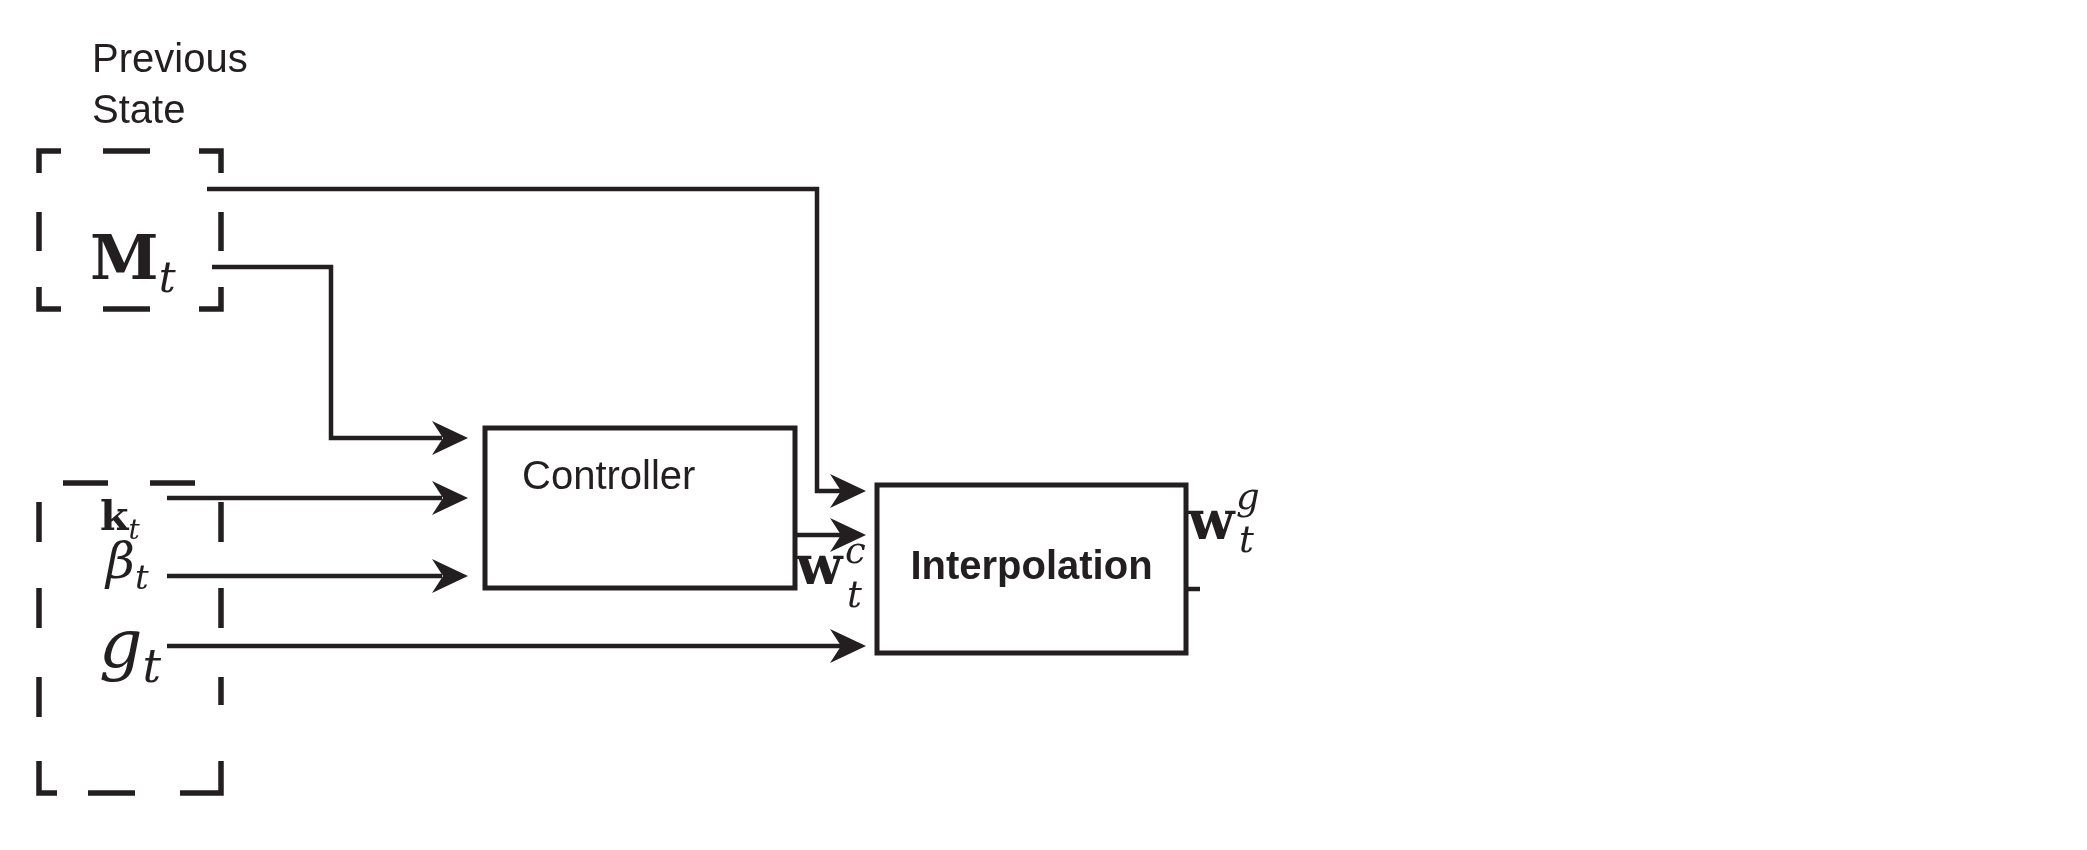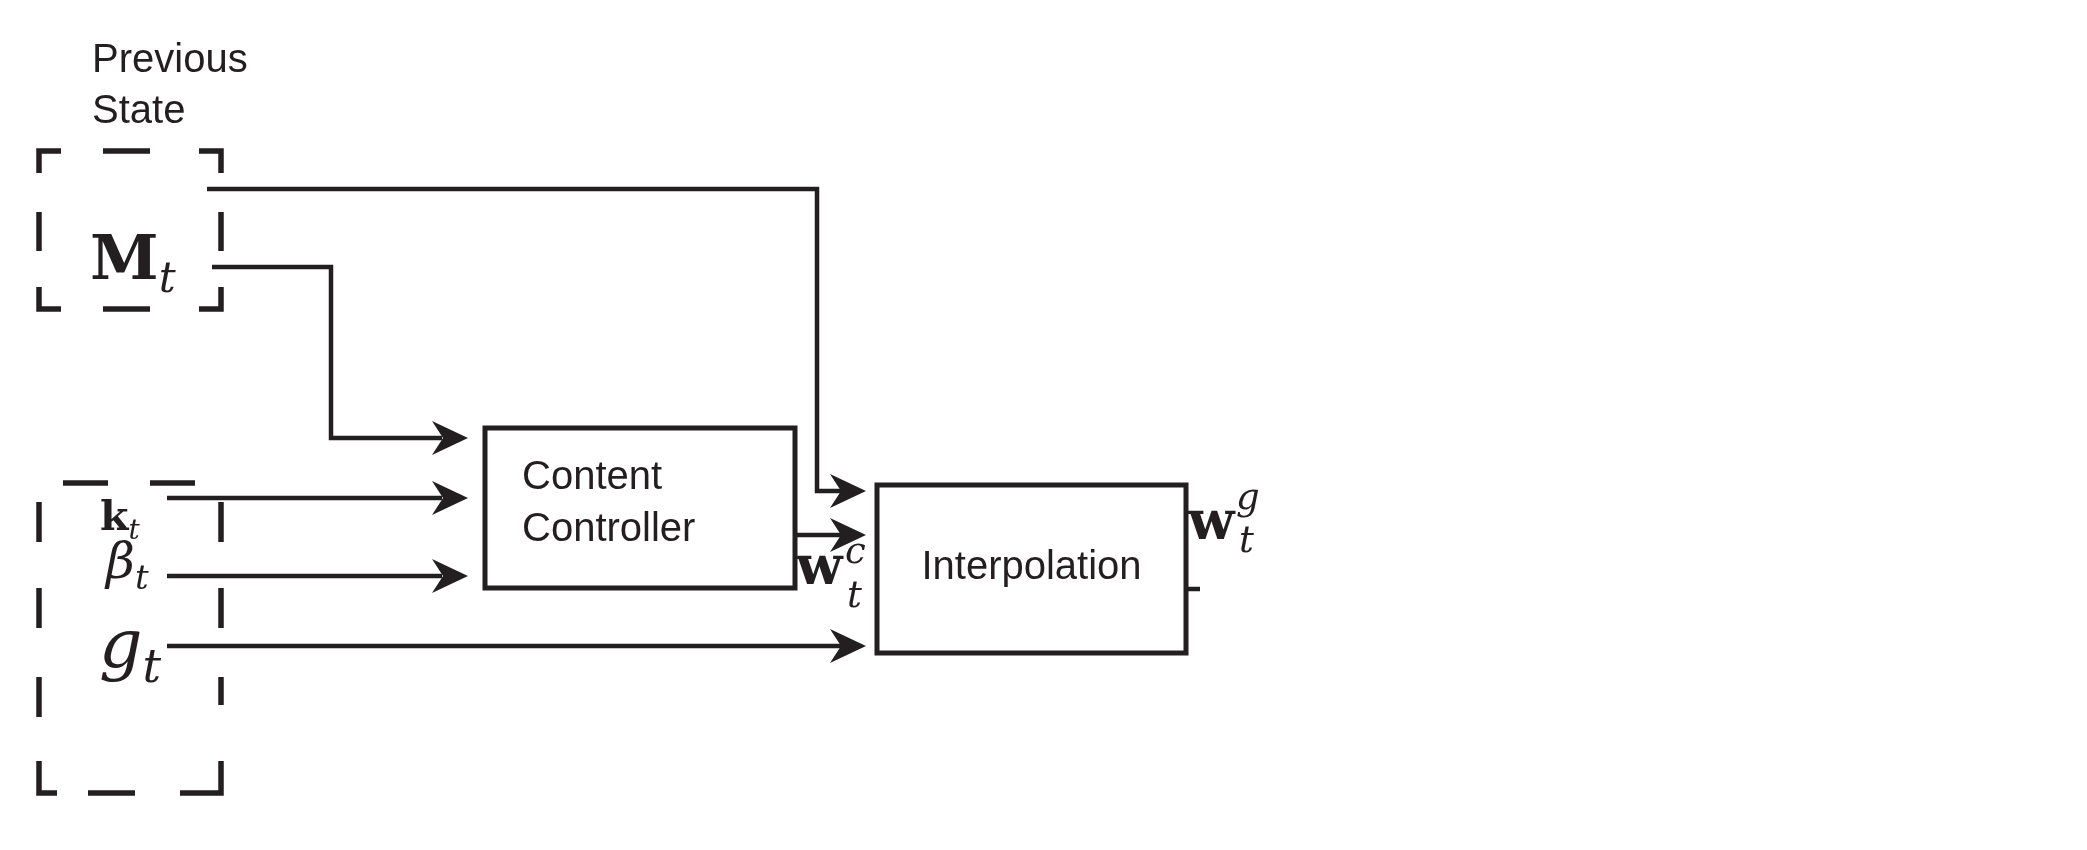--- a/index.html
+++ b/index.html
@@ -110,25 +110,24 @@
     <rect x="877" y="485" width="309" height="168" fill="#ffffff" stroke="#231f20" stroke-width="5"></rect>
   </svg>
 
   <div class="txt" style="left:48px; top:33px;margin-left:44px;">
     <div>Previous</div>
     <div>State</div>
   </div>
 
 
   <div class="boxlabel" style="left:522px; top:449px;">
-    <div>Content</div>
     <div>Controller</div>
   </div>
 
-  <div class="boxlabel" style="left:877px; top:539px; width:309px; text-align:center;">Interpolation</div>
+  <div class="boxlabel" style="left:877px; top:539px; width:309px; text-align:center;font-weight:bold;">Interpolation</div>
 
 
   <div class="math" style="left:90px; top:227px; font-size:62px;">
     <span class="mb">M</span><sub>t</sub>
   </div>
 
   <div class="math" style="left:100px; top:496px; font-size:41px;">
     <span class="mb">k</span><sub>t</sub>
   </div>
 

